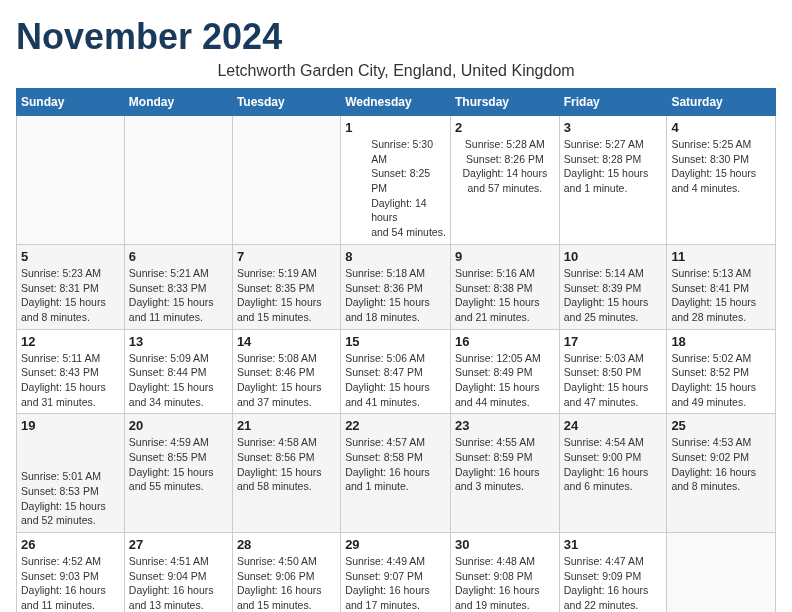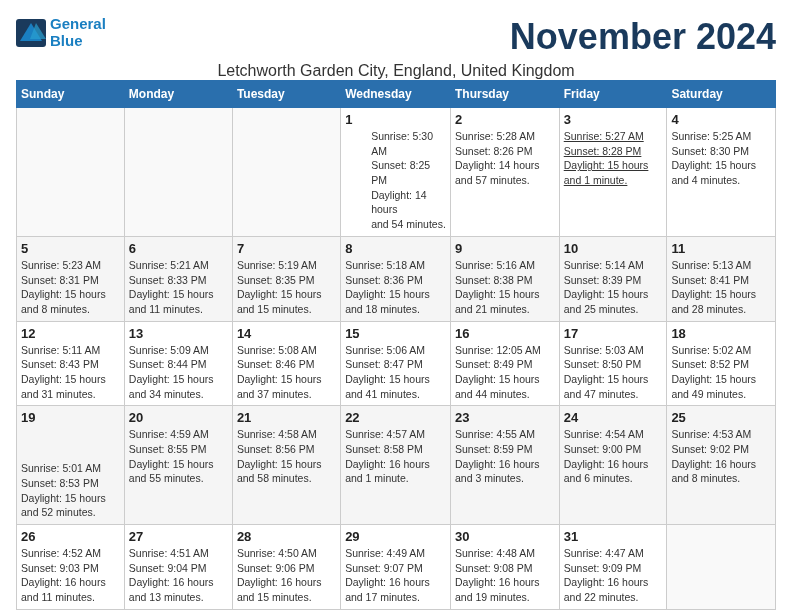--- a/index.html
+++ b/index.html
@@ -37,20 +37,21 @@
     .month-title {
       font-size: 36px;
       font-weight: bold;
       color: #1a3a5c;
       text-align: right;
     }
     .location-title {
       font-size: 16px;
       color: #333;
       text-align: center;
+      margin-bottom: 8px;
     }
     table {
       width: 100%;
       border-collapse: collapse;
       font-size: 11px;
     }
     thead tr th {
       background-color: #2a6fad;
       color: #fff;
       padding: 6px 4px;
@@ -83,31 +84,20 @@
       line-height: 1.4;
     }
     .empty-cell {
       background: #f9f9f9;
     }
   </style>
 </head>
 <body>
 
 <div class="header-top">
-  <div class="logo">
-    <svg class="logo-icon" viewBox="0 0 30 28" xmlns="http://www.w3.org/2000/svg">
-      <rect x="0" y="0" width="30" height="28" rx="3" fill="#1a3a5c"></rect>
-      <polygon points="15,4 26,22 4,22" fill="#1a7fc1"></polygon>
-      <polygon points="20,4 30,20 14,20" fill="#2a9fd0" opacity="0.7"></polygon>
-    </svg>
-    <div class="logo-text">
-      <div><span>General</span></div>
-      <div><span style="color:#1a7fc1">Blue</span></div>
-    </div>
-  </div>
   <div class="month-title">November 2024</div>
 </div>
 
 <div class="location-title">Letchworth Garden City, England, United Kingdom</div>
 
 <table>
   <thead>
     <tr id="weekday-header">
     <th>Sunday</th>
         <th>Monday</th>
@@ -125,28 +115,28 @@
         <td class="empty-cell"></td>
         <td>
           <span class="day-number">1</span>
           <div class="day-info" style="white-space: pre-line; margin-left: 26px;">Sunrise: 5:30 AM
 Sunset: 8:25 PM
 Daylight: 14 hours
 and 54 minutes.</div>
         </td>
         <td>
           <span class="day-number">2</span>
-          <div class="day-info" style="white-space: pre-line;">Sunrise: 5:28 AM
+          <div class="day-info" style="white-space: pre-line; text-align: center;">Sunrise: 5:28 AM
 Sunset: 8:26 PM
 Daylight: 14 hours
 and 57 minutes.</div>
         </td>
         <td>
           <span class="day-number">3</span>
-          <div class="day-info" style="white-space: pre-line; text-decoration: underline;">Sunrise: 5:27 AM
+          <div class="day-info" style="white-space: pre-line;">Sunrise: 5:27 AM
 Sunset: 8:28 PM
 Daylight: 15 hours
 and 1 minute.</div>
         </td>
         <td>
           <span class="day-number">4</span>
           <div class="day-info" style="white-space: pre-line;">Sunrise: 5:25 AM
 Sunset: 8:30 PM
 Daylight: 15 hours
 and 4 minutes.</div>

